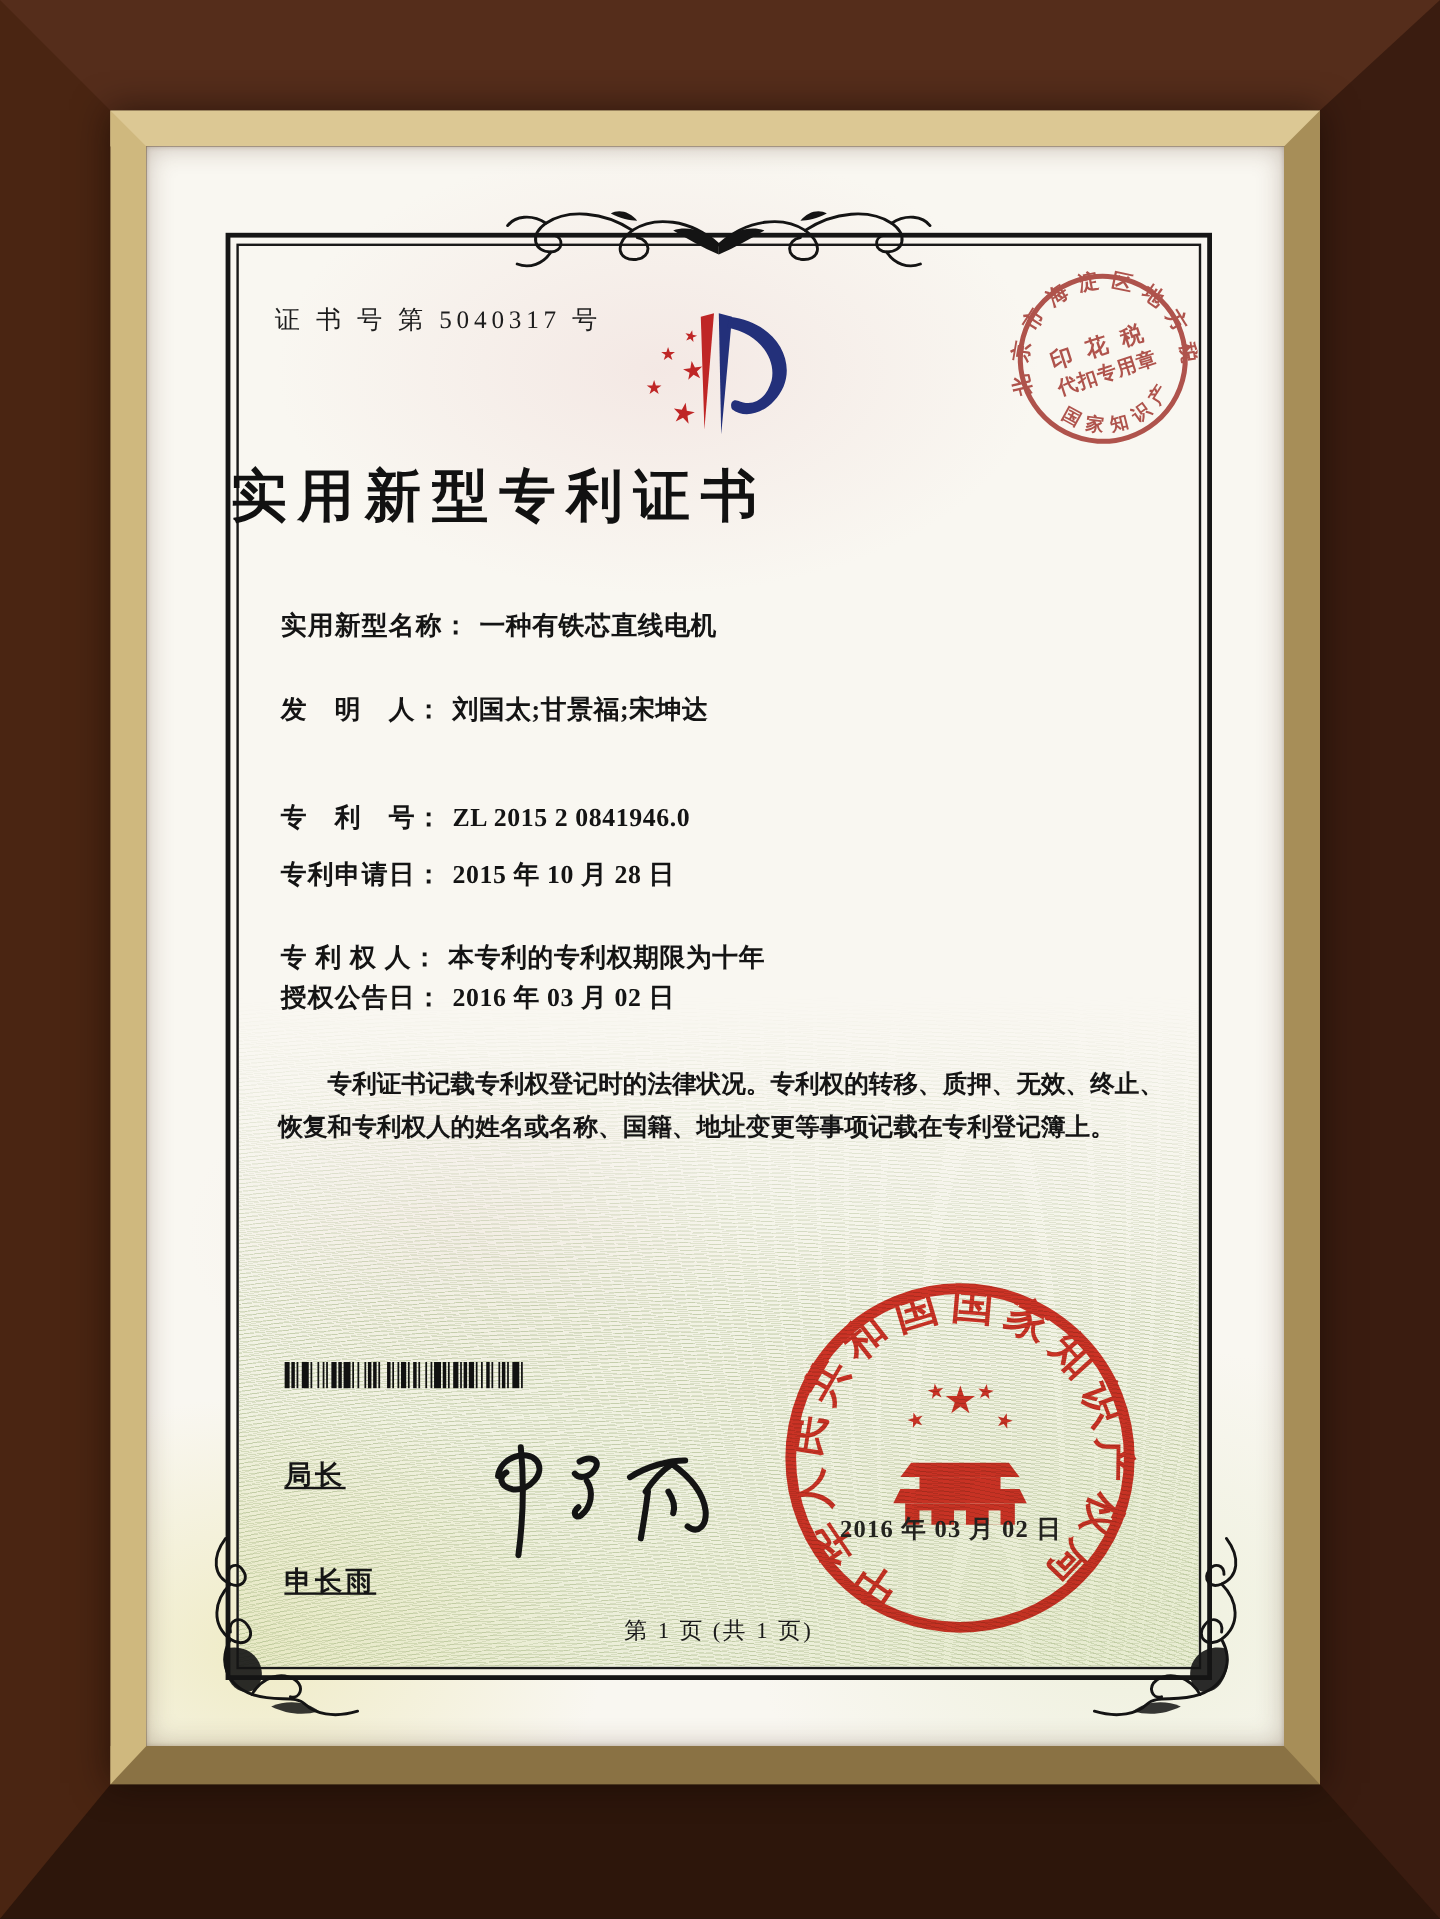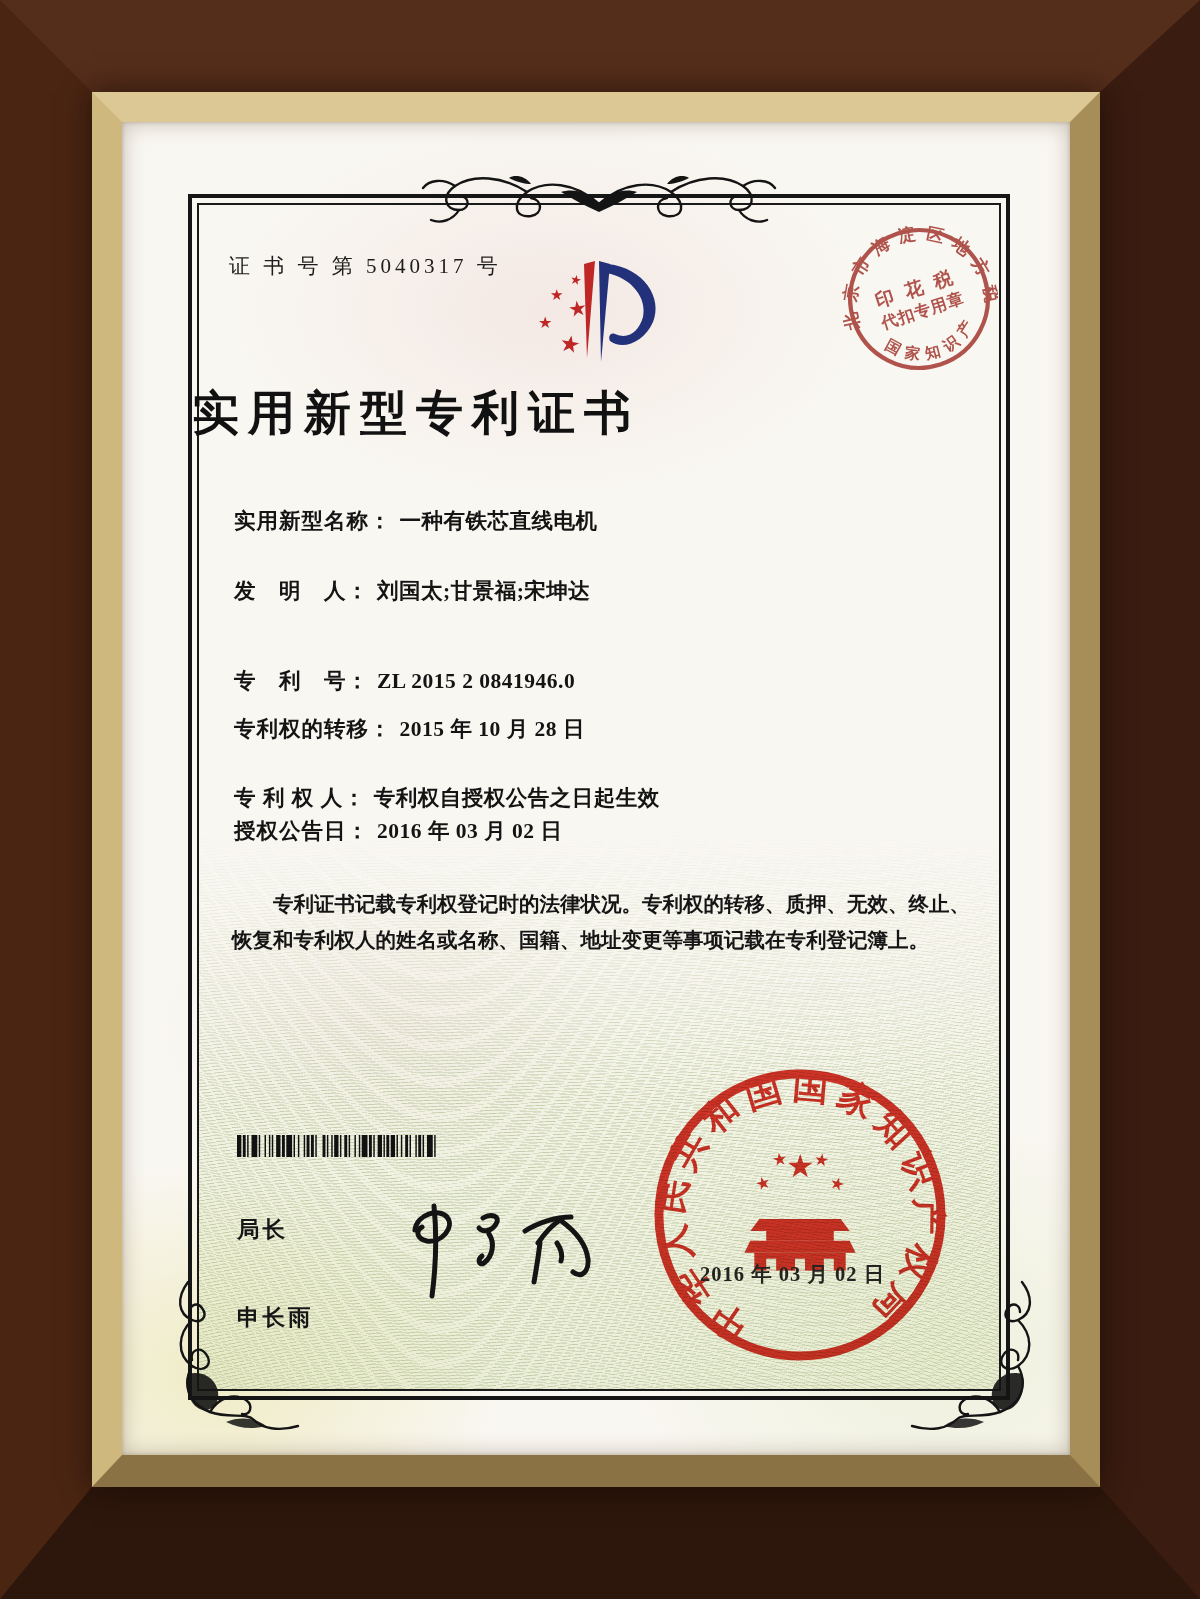--- a/index.html
+++ b/index.html
@@ -36,21 +36,21 @@
   .title{position:absolute;left:0;right:0;top:184px;z-index:2;text-align:left;
          font-size:47px;font-weight:700;letter-spacing:9px;color:#111;}
   .fields{position:absolute;left:42px;right:36px;top:0;z-index:2;}
   .frow{position:absolute;left:0;white-space:nowrap;font-size:21.5px;font-weight:700;color:#141414;}
   .frow .lab{letter-spacing:1px;margin-top:10px;}
   .frow .val{margin-left:8px;letter-spacing:.5px;}
   .paras{position:absolute;left:40px;right:36px;top:688px;z-index:2;font-size:20.5px;line-height:36.4px;
          color:#151515;text-align:justify;}
   .paras p{margin:0;text-indent:2em;font-weight:600;}
   .barcode{position:absolute;left:45px;top:937px;width:252px;height:22px;z-index:2;}
-  .signer{position:absolute;left:45px;z-index:2;font-size:22.5px;font-weight:700;color:#161616;letter-spacing:3px;}
+  .signer{position:absolute;left:45px;z-index:2;font-size:22.5px;font-weight:700;color:#161616;letter-spacing:3px;text-decoration:underline;}
   .sig{position:absolute;left:195px;top:988px;width:232px;height:118px;z-index:2;}
   .footer{position:absolute;left:0;right:0;top:1148px;z-index:2;text-align:center;font-size:19px;
           letter-spacing:2px;color:#1a1a1a;}
   .seal{position:absolute;left:459px;top:868px;width:298px;height:298px;z-index:3;
         mix-blend-mode:multiply;opacity:.94;}
   .seal-date{position:absolute;left:508px;top:1062px;z-index:4;font-size:20.5px;font-weight:700;
         letter-spacing:1px;color:#23231f;}
   .tax{position:absolute;left:648px;top:22px;width:158px;height:158px;z-index:3;
         mix-blend-mode:multiply;opacity:.82;}
   .orn-top{position:absolute;left:50%;top:-44px;margin-left:-186px;width:372px;height:90px;z-index:5;}
@@ -146,24 +146,24 @@
           <div class="frow" style="top:308px">
             <span class="lab">实用新型名称：</span><span class="val">一种有铁芯直线电机</span>
           </div>
           <div class="frow" style="top:378px">
             <span class="lab">发　明　人：</span><span class="val">刘国太;甘景福;宋坤达</span>
           </div>
           <div class="frow" style="top:468px">
             <span class="lab">专　利　号：</span><span class="val">ZL 2015 2 0841946.0</span>
           </div>
           <div class="frow" style="top:516px">
-            <span class="lab">专利权的转移：</span><span class="val">2015 年 10 月 28 日</span>
+            <span class="lab">专利申请日：</span><span class="val">2015 年 10 月 28 日</span>
           </div>
           <div class="frow" style="top:585px">
-            <span class="lab">专 利 权 人：</span><span class="val">专利权自授权公告之日起生效</span>
+            <span class="lab">专 利 权 人：</span><span class="val">本专利的专利权期限为十年</span>
           </div>
           <div class="frow" style="top:618px">
             <span class="lab">授权公告日：</span><span class="val">2016 年 03 月 02 日</span>
           </div>
         </div>
 
         <div class="paras">
           <p>专利证书记载专利权登记时的法律状况。专利权的转移、质押、无效、终止、恢复和专利权人的姓名或名称、国籍、地址变更等事项记载在专利登记簿上。</p>
         </div>
 
@@ -248,17 +248,18 @@
               <path d="M94,188 L206,188 L200,176 L100,176 Z"></path>
               <rect x="104" y="188" width="92" height="18"></rect>
               <rect x="116" y="194" width="10" height="12" fill="#f9f7f1"></rect>
               <rect x="145" y="194" width="10" height="12" fill="#f9f7f1"></rect>
               <rect x="174" y="194" width="10" height="12" fill="#f9f7f1"></rect>
             </g>
           </g>
         </svg>
         <div class="seal-date">2016 年 03 月 02 日</div>
 
+        <div class="footer">第 1 页 (共 1 页)</div>
 
       </div>
     </div>
   </div>
 </div>
 
 </body></html>

